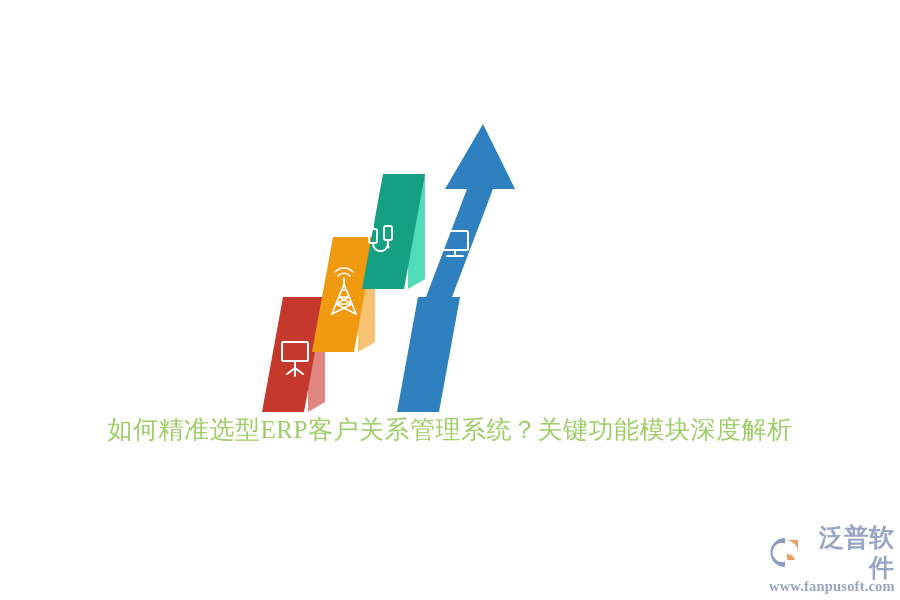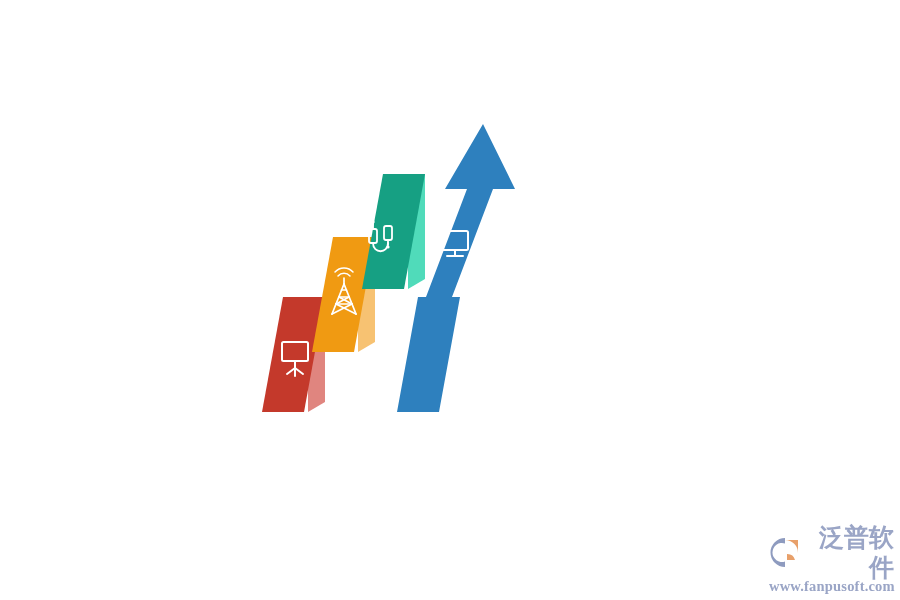--- a/index.html
+++ b/index.html
@@ -167,20 +167,21 @@
         <g stroke="#ffffff" stroke-width="2" fill="none" stroke-linecap="round">
           <rect x="180" y="119" width="26" height="19" rx="1.5"></rect>
           <line x1="193" y1="138" x2="193" y2="144"></line>
           <line x1="185" y1="144" x2="201" y2="144"></line>
         </g>
       </g>
 
     </svg>
   </div>
 
+  <div id="headline">如何精准选型ERP客户关系管理系统？关键功能模块深度解析</div>
 
   <div id="logo">
     <div id="logo-row">
       <span id="logo-mark">
         <svg viewBox="0 0 34 32" xmlns="http://www.w3.org/2000/svg">
 
           <path d="M 30 4 L 30 17 A 13 13 0 0 0 17 4 Z" fill="#e8a06a"></path>
 
           <path d="M 17 2 A 14.5 14.5 0 1 0 17 31 L 17 25.5 A 9.5 9.5 0 1 1 17 7.5 Z" fill="#8e9bbf"></path>
 

